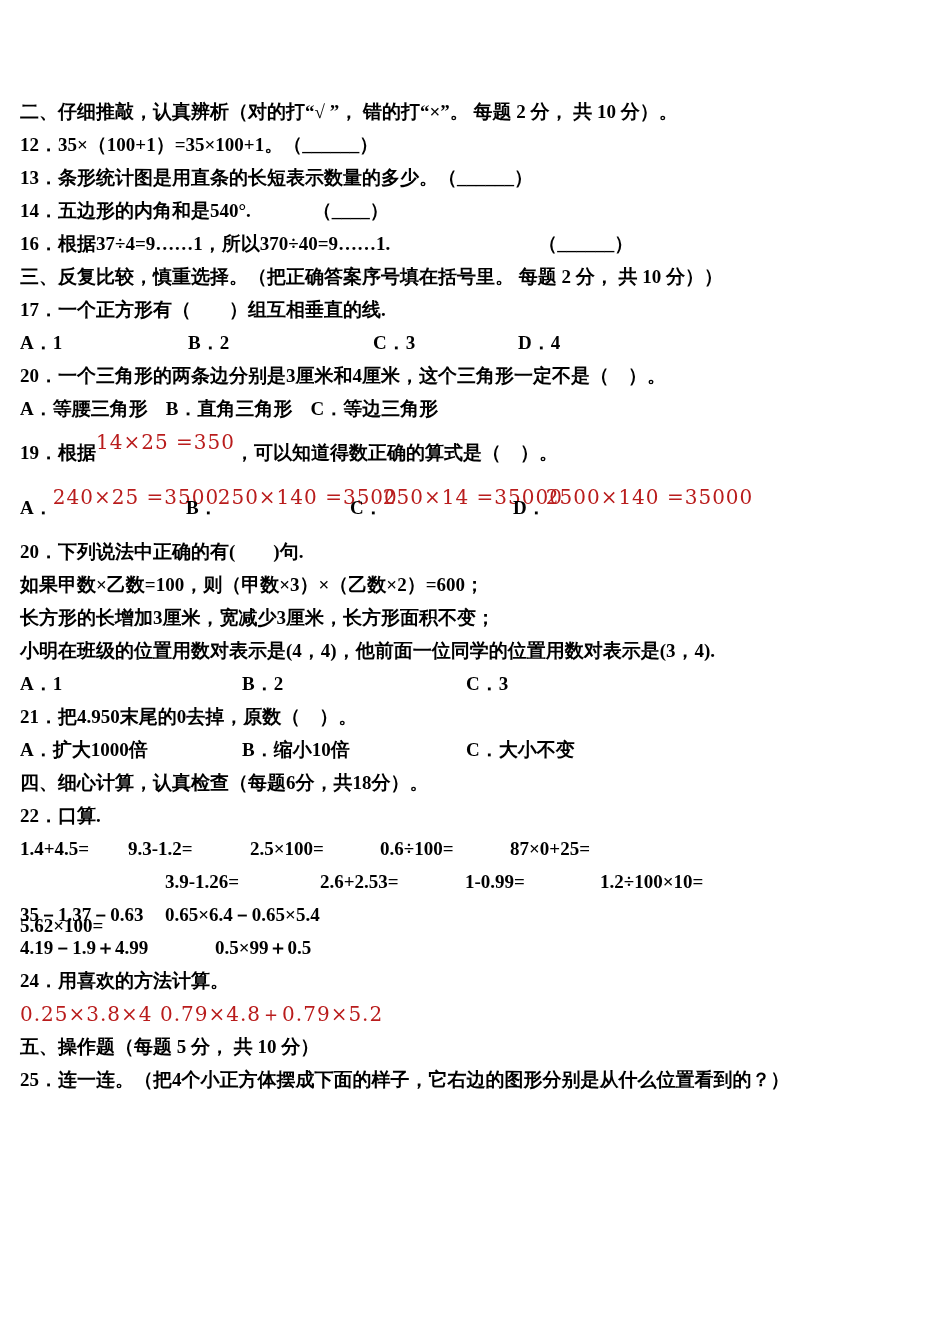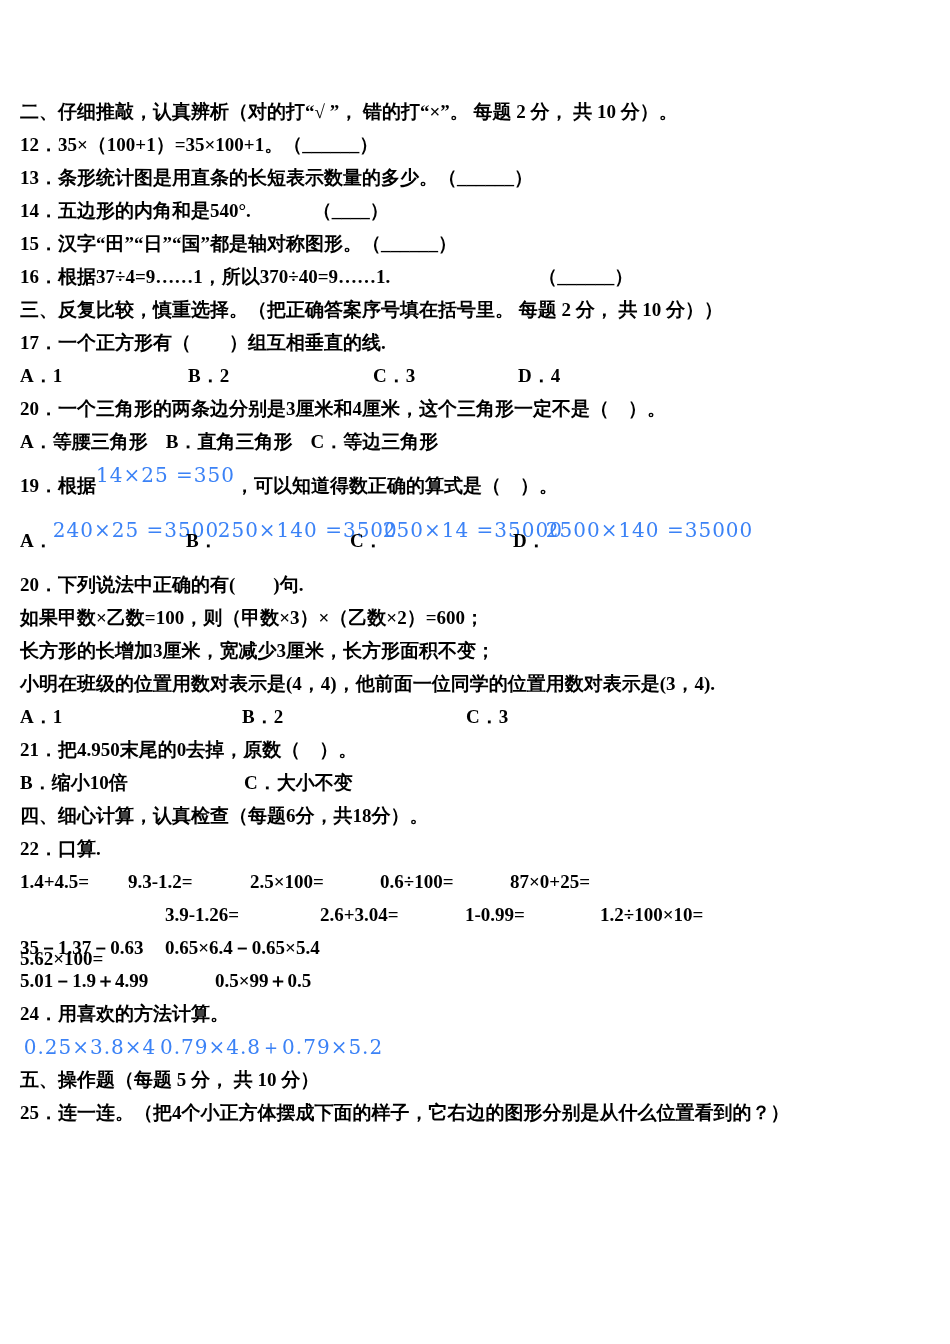--- a/index.html
+++ b/index.html
@@ -21,24 +21,23 @@
   }
   .row { display:flex; align-items:flex-start; }
   .cell { display:inline-block; }
   
   .sp-q14 { display:inline-block; width:62px; }
   .sp-q16 { display:inline-block; width:148px; }
   
   .math {
     font-family:"DejaVu Serif","Liberation Serif",serif;
     font-weight:400;
-    color:#3b82f6;
+    color:#b91c1c;
     font-size:20px;
     letter-spacing:1px;
-    text-align:center;
   }
   .mathsup { display:inline-block; vertical-align:10px; }
   .tall { height:55px; }
   .tall .optlabel { display:inline-block; vertical-align:baseline; }
   
   .q17opts .c1,.q19opts .c1 { width:168px; }
   .q17opts .c2 { width:185px; }
   .q17opts .c3 { width:145px; }
   .q18opts .cell { margin-right:18px; }
   .q19opts .c1 { width:166px; }
@@ -60,21 +59,20 @@
 </style>
 </head>
 <body>
 
 <div class="doc">
 
   <div class="line">二、仔细推敲，认真辨析（对的打“√ ”，  错的打“×”。  每题 2 分， 共 10 分）。</div>
   <div class="line">12．35×（100+1）=35×100+1。（______）</div>
   <div class="line">13．条形统计图是用直条的长短表示数量的多少。（______）</div>
   <div class="line"><span>14．五边形的内角和是540°.</span><span class="sp-q14"></span><span>（____）</span></div>
-  <div class="line">15．汉字“田”“日”“国”都是轴对称图形。（______）</div>
   <div class="line"><span>16．根据37÷4=9……1，所以370÷40=9……1.</span><span class="sp-q16"></span><span>（______）</span></div>
 
   <div class="line">三、反复比较，慎重选择。（把正确答案序号填在括号里。 每题 2 分， 共 10 分））</div>
   <div class="line">17．一个正方形有（　　）组互相垂直的线.</div>
   <div class="line row q17opts">
     <span class="cell c1">A．1</span>
     <span class="cell c2">B．2</span>
     <span class="cell c3">C．3</span>
     <span class="cell">D．4</span>
   </div>
@@ -95,46 +93,47 @@
   <div class="line">如果甲数×乙数=100，则（甲数×3）×（乙数×2）=600；</div>
   <div class="line">长方形的长增加3厘米，宽减少3厘米，长方形面积不变；</div>
   <div class="line">小明在班级的位置用数对表示是(4，4)，他前面一位同学的位置用数对表示是(3，4).</div>
   <div class="line row q20opts">
     <span class="cell c1">A．1</span>
     <span class="cell c2">B．2</span>
     <span class="cell">C．3</span>
   </div>
   <div class="line">21．把4.950末尾的0去掉，原数（　）。</div>
   <div class="line row q21opts">
+    <span class="cell c1">A．扩大1000倍</span>
     <span class="cell c2">B．缩小10倍</span>
     <span class="cell">C．大小不变</span>
   </div>
 
   <div class="line">四、细心计算，认真检查（每题6分，共18分）。</div>
   <div class="line">22．口算.</div>
   <div class="line row q22r1">
     <span class="cell c1">1.4+4.5=</span>
     <span class="cell c2">9.3-1.2=</span>
     <span class="cell c3">2.5×100=</span>
     <span class="cell c4">0.6÷100=</span>
     <span class="cell">87×0+25=</span>
   </div>
   <div class="line row q22r2">
     <span class="cell c1">5.62×100=</span>
     <span class="cell c2">3.9-1.26=</span>
-    <span class="cell c3">2.6+3.04=</span>
+    <span class="cell c3">2.6+2.53=</span>
     <span class="cell c4">1-0.99=</span>
     <span class="cell">1.2÷100×10=</span>
   </div>
   <div class="line row q23r1">
     <span class="cell c1">35－1.37－0.63</span>
     <span class="cell">0.65×6.4－0.65×5.4</span>
   </div>
   <div class="line row q23r2">
-    <span class="cell c1">5.01－1.9＋4.99</span>
+    <span class="cell c1">4.19－1.9＋4.99</span>
     <span class="cell">0.5×99＋0.5</span>
   </div>
   <div class="line">24．用喜欢的方法计算。</div>
   <div class="line row q24r">
     <span class="cell c1 math">0.25×3.8×4</span>
     <span class="cell math">0.79×4.8＋0.79×5.2</span>
   </div>
 
   <div class="line">五、操作题（每题 5 分， 共 10 分）</div>
   <div class="line">25．连一连。（把4个小正方体摆成下面的样子，它右边的图形分别是从什么位置看到的？）</div>

